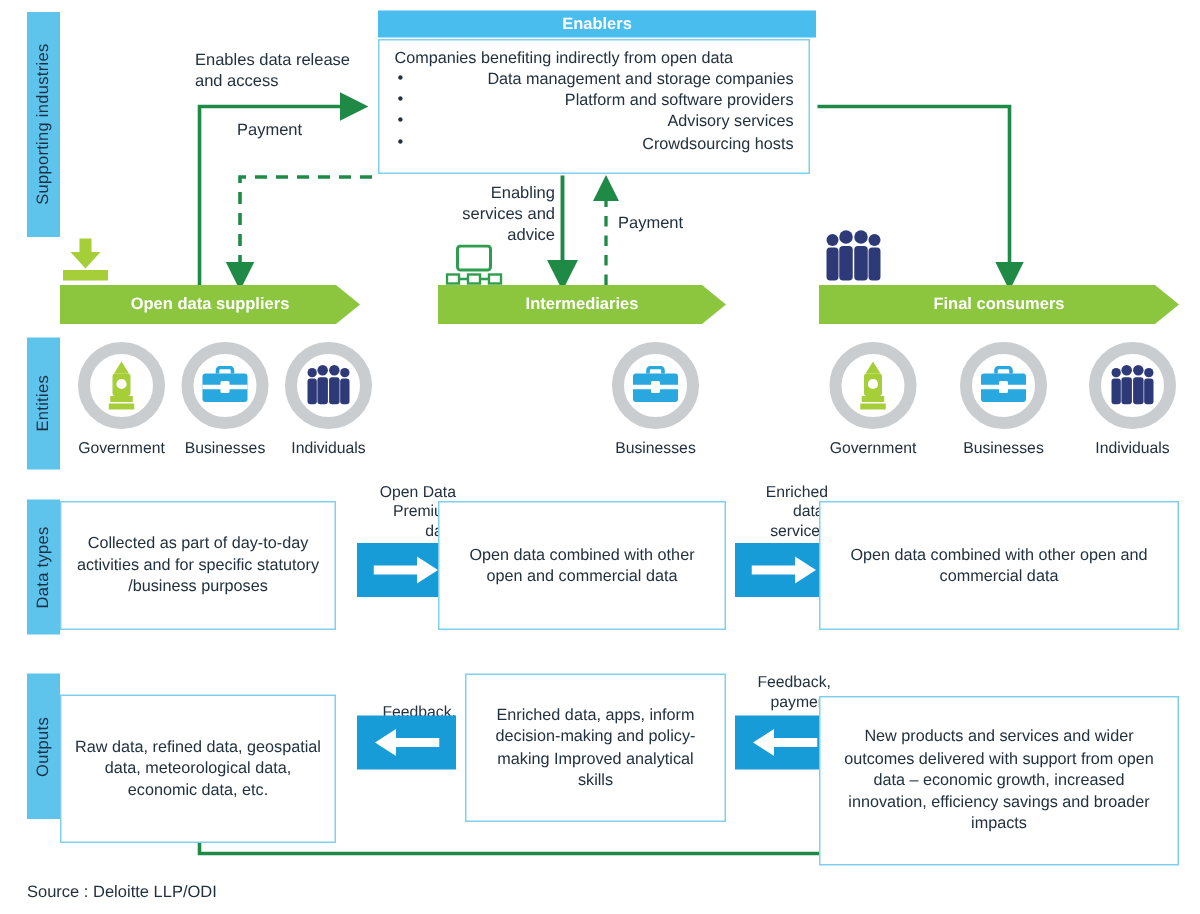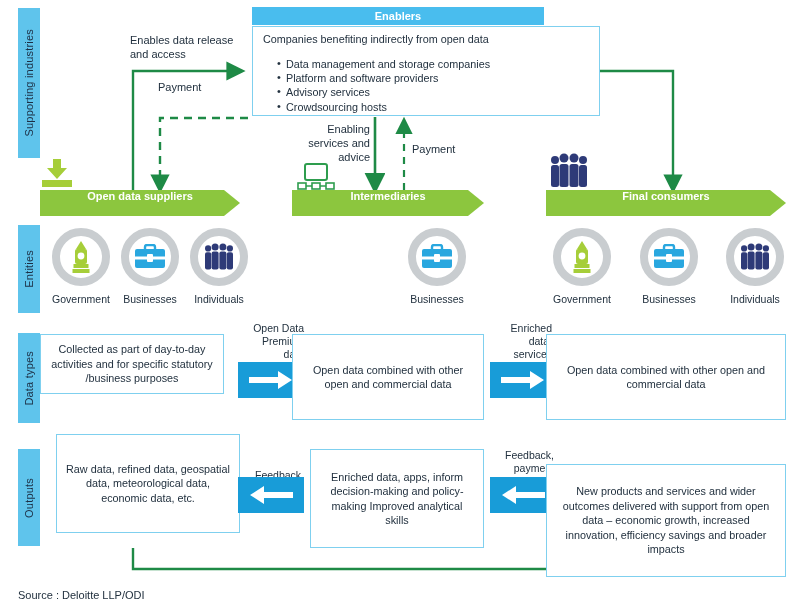--- a/index.html
+++ b/index.html
@@ -12,27 +12,27 @@
              justify-content:center;}
   .sidelabel span{writing-mode:vertical-rl;transform:rotate(180deg);
                   font-size:11px;color:#1c2f45;letter-spacing:.2px;white-space:nowrap;}
 
   
   .enablers-head{position:absolute;background:#49bdee;color:#ffffff;font-size:11px;
                  font-weight:bold;display:flex;align-items:center;justify-content:center;}
   .enablers-body{position:absolute;background:#ffffff;border:1.3px solid #7fd0ef;
                  box-sizing:border-box;padding:6px 10px;}
   .enablers-body .lead{font-size:10.8px;color:#22313f;margin:0 0 1px 0;}
-  .enablers-body ul{margin:12px;padding:0 0 0 11px;list-style:none;}
+  .enablers-body ul{margin:0;padding:0 0 0 11px;list-style:none;text-align:right;}
   .enablers-body li{font-size:10.8px;color:#22313f;line-height:14.2px;position:relative;}
   .enablers-body li:before{content:"•";position:absolute;left:-9px;top:-1px;font-size:11px;}
 
   
   .chev{position:absolute;height:26px;background:#8cc63e;color:#ffffff;font-size:11px;
-        font-weight:bold;display:flex;align-items:flex-start;justify-content:center;
+        font-weight:bold;display:flex;align-items:center;justify-content:center;
         clip-path:polygon(0 0, calc(100% - 16px) 0, 100% 50%, calc(100% - 16px) 100%, 0 100%);}
 
   
   .entity{position:absolute;width:66px;text-align:center;}
   .ring{width:58px;height:58px;border-radius:50%;border:8px solid #c9cdd0;
         box-sizing:border-box;background:#ffffff;margin:0 auto;
         display:flex;align-items:center;justify-content:center;}
   .entity .cap{font-size:10.5px;color:#22313f;margin-top:7px;white-space:nowrap;}
 
   
@@ -84,21 +84,21 @@
   <div class="sidelabel" style="left:18px;top:333px;width:22px;height:90px;">
     <span>Data types</span>
   </div>
   <div class="sidelabel" style="left:18px;top:449px;width:22px;height:97px;">
     <span>Outputs</span>
   </div>
 
   <div class="enablers-head" style="left:252px;top:7px;width:292px;height:18px;">
     <span>Enablers</span>
   </div>
-  <div class="enablers-body" style="left:252px;top:26px;width:348px;height:90px;">
+  <div class="enablers-body" style="left:252px;top:26px;width:288px;height:90px;">
     <p class="lead">Companies benefiting indirectly from open data</p>
     <ul>
       <li>Data management and storage companies</li>
       <li>Platform and software providers</li>
       <li>Advisory services</li>
       <li>Crowdsourcing hosts</li>
     </ul>
   </div>
 
   <div class="wlabel" style="left:130px;top:33px;width:125px;white-space:pre-line;">Enables data release
@@ -243,41 +243,41 @@
           <circle cx="26" cy="5" r="4.5"></circle>
             <rect x="21.5" y="11" width="9" height="23" rx="2.5"></rect>
           <circle cx="35" cy="7" r="4"></circle>
             <rect x="31" y="12" width="8" height="22" rx="2.5"></rect>
         </g>
       </svg>
     </div>
     <div class="cap">Individuals</div>
   </div>
 
-  <div class="wbox" style="left:40px;top:334px;width:184px;height:60px;">Collected as part of day-to-day activities and for specific statutory /business purposes</div>
+  <div class="wbox" style="left:40px;top:334px;width:184px;height:86px;">Collected as part of day-to-day activities and for specific statutory /business purposes</div>
   <div class="chiplabel" style="left:238px;top:322px;width:66px;white-space:pre-line;">Open Data
 Premium
 data</div>
   <div class="chip" style="left:238px;top:362px;width:66px;height:36px;">
     <svg width="44" height="20" viewBox="0 0 44 20">
       <path d="M0,7 h29 v-6 l14,9 l-14,9 v-6 h-29 z" fill="#ffffff"></path>
     </svg>
   </div>
   <div class="wbox" style="left:292px;top:334px;width:192px;height:86px;">Open data combined with other open and commercial data</div>
   <div class="chiplabel" style="left:494px;top:322px;width:58px;white-space:pre-line;">Enriched
 data/
 services</div>
   <div class="chip" style="left:490px;top:362px;width:66px;height:36px;">
     <svg width="44" height="20" viewBox="0 0 44 20">
       <path d="M0,7 h29 v-6 l14,9 l-14,9 v-6 h-29 z" fill="#ffffff"></path>
     </svg>
   </div>
   <div class="wbox" style="left:546px;top:334px;width:240px;height:86px;">Open data combined with other open and commercial data</div>
 
-  <div class="wbox" style="left:40px;top:434px;width:184px;height:99px;margin-left:16px;">Raw data, refined data, geospatial data, meteorological data, economic data, etc.</div>
+  <div class="wbox" style="left:40px;top:463px;width:184px;height:99px;">Raw data, refined data, geospatial data, meteorological data, economic data, etc.</div>
   <div class="chiplabel" style="left:238px;top:449px;width:66px;white-space:pre-line;margin-top:20px;">Feedback,
 payment</div>
   <div class="chip" style="left:238px;top:477px;width:66px;height:36px;">
     <svg width="44" height="20" viewBox="0 0 44 20">
       <path d="M44,7 h-29 v-6 l-14,9 l14,9 v-6 h29 z" fill="#ffffff"></path>
     </svg>
   </div>
   <div class="wbox" style="left:310px;top:449px;width:174px;height:99px;">Enriched data, apps, inform decision-making and policy-making Improved analytical skills</div>
   <div class="chiplabel" style="left:492px;top:449px;width:62px;white-space:pre-line;">Feedback,
 payment</div>

